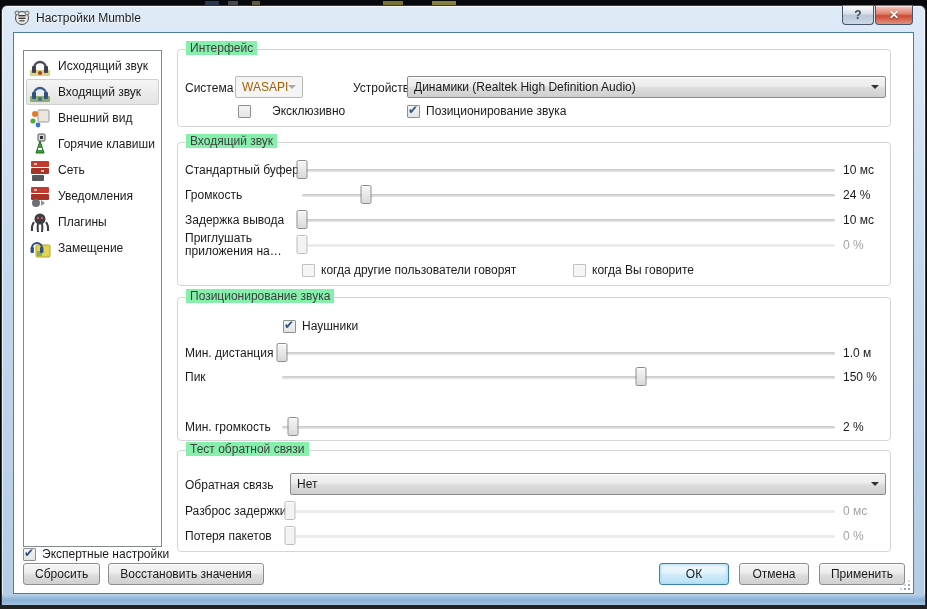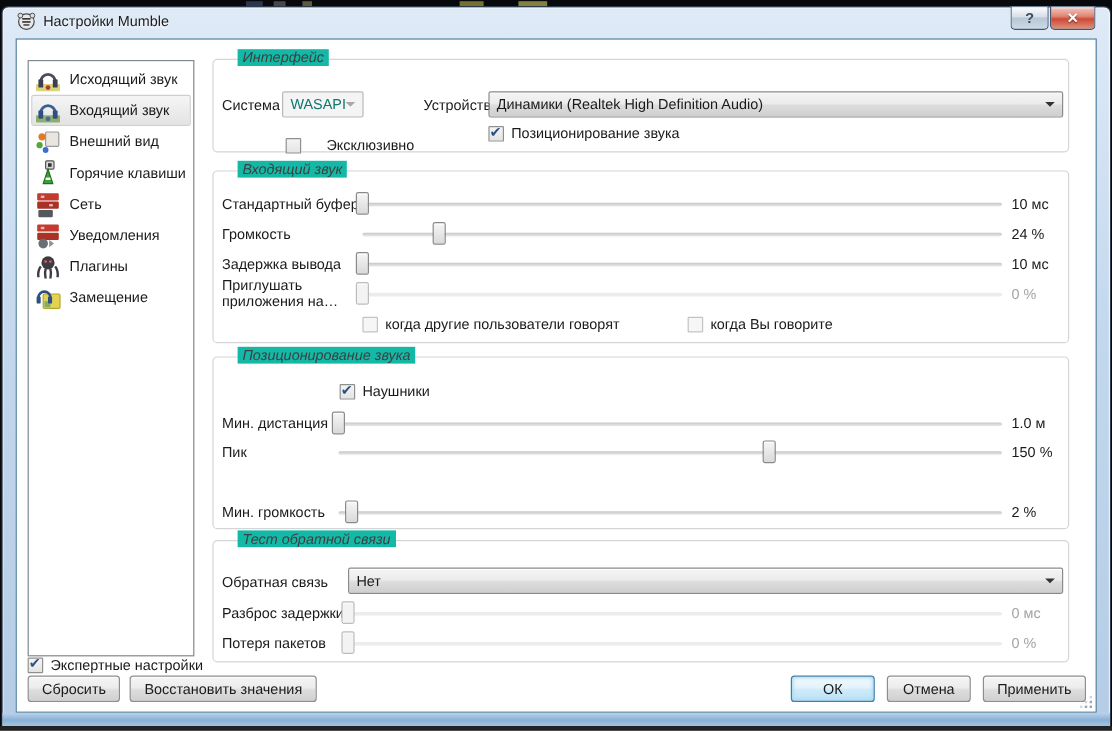--- a/index.html
+++ b/index.html
@@ -59,40 +59,39 @@
   .side-icon { width:24px; height:24px; flex:0 0 24px; }
   .side-label { white-space:nowrap; }
 
   
   .main { position:absolute; left:163px; top:0; width:714px; height:100%; }
   .group {
     position:absolute; left:0; width:714px;
     border:1px solid #d5d5d5; border-radius:4px;
   }
   .group-title {
-    position:absolute; top:-9px; left:20px; background:#14b8a6; padding:0 4px;
+    position:absolute; top:-9px; left:8px; background:#86efac; padding:0 4px;
     color:#3f3f3f;
-    font-style:italic;
   }
   .g-abs { position:absolute; }
 
   
   .combo {
     position:absolute; height:22px; border:1px solid #8b8b8b; border-radius:2px;
     background:linear-gradient(180deg,#f4f4f4 0%,#ececec 45%,#dcdcdc 55%,#cfcfcf 100%);
     display:flex; align-items:center; padding:0 18px 0 6px; cursor:default;
     box-shadow: inset 0 1px 0 #fff;
     white-space:nowrap; overflow:hidden;
   }
   .combo .arrow {
     position:absolute; right:6px; top:8px; width:0; height:0;
     border-left:4px solid transparent; border-right:4px solid transparent;
     border-top:4px solid #333;
   }
-  .combo.disabled { background:#f4f4f4; border-color:#b8b8b8; color:#0f766e; box-shadow:none; }
+  .combo.disabled { background:#f4f4f4; border-color:#b8b8b8; color:#a16207; box-shadow:none; }
   .combo.disabled .arrow { border-top-color:#a8a8a8; }
 
   
   .cb-row { display:flex; align-items:center; gap:6px; cursor:default; }
   .cb {
     width:13px; height:13px; flex:0 0 13px; border:1px solid #8e8f8f; border-radius:1px;
     background:linear-gradient(180deg,#f4f4f4,#e4e4e4); position:relative;
   }
   .cb.checked::after {
     content:"\2714"; position:absolute; left:0px; top:-3px;
@@ -271,21 +270,21 @@
           <span class="g-abs" style="left:7px;top:31px;">Система</span>
           <div class="combo disabled" style="left:57px;top:26px;width:68px;">
             <span>WASAPI</span>
             <span class="arrow"></span>
           </div>
           <span class="g-abs" style="left:175px;top:31px;">Устройство</span>
           <div class="combo" style="left:229px;top:26px;width:479px;">
             <span>Динамики (Realtek High Definition Audio)</span>
             <span class="arrow"></span>
           </div>
-          <label class="cb-row g-abs" style="left:60px;top:64px;gap:21px;">
+          <label class="cb-row g-abs" style="left:60px;top:54px;gap:21px;">
             <span class="cb"></span>
             <span>Эксклюзивно</span>
           </label>
           <label class="cb-row g-abs" style="left:229px;top:54px;">
             <span class="cb checked"></span>
             <span>Позиционирование звука</span>
           </label>
         </div>
 
         <div class="group g-incoming" style="top:109px;height:144px;">

